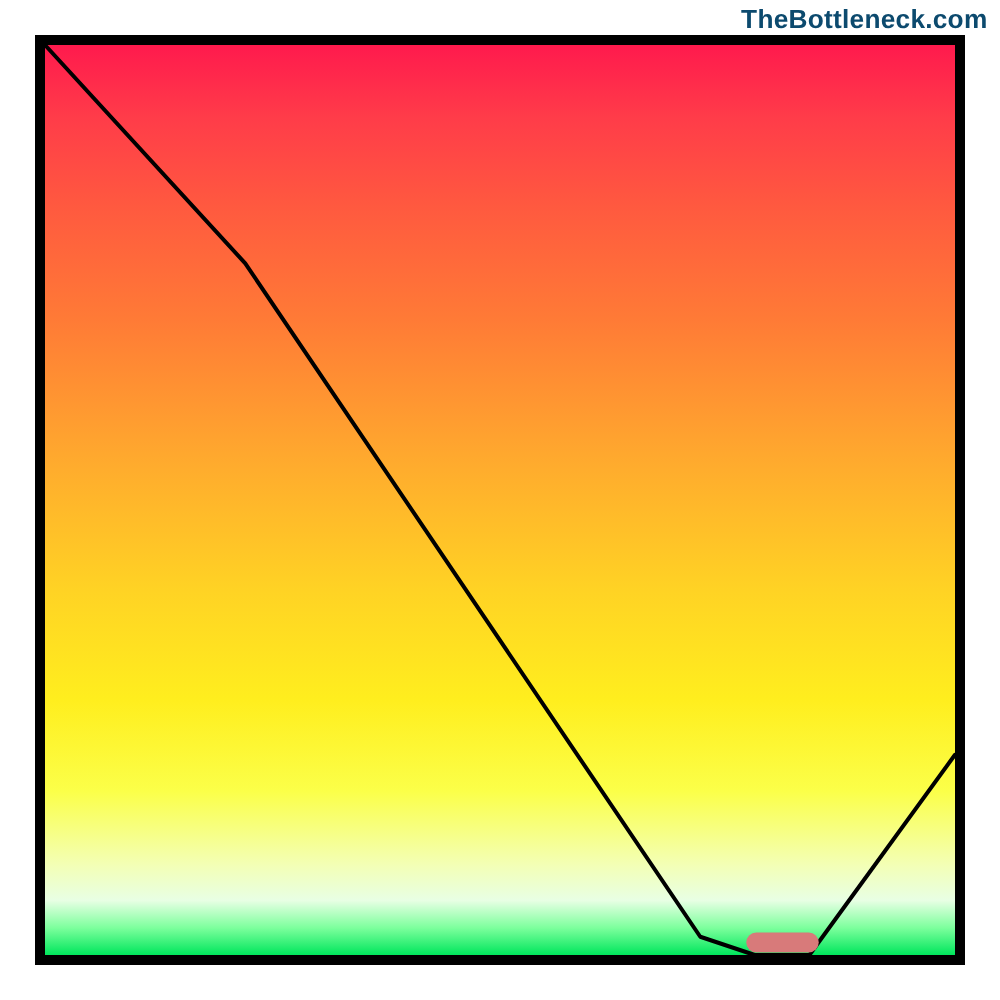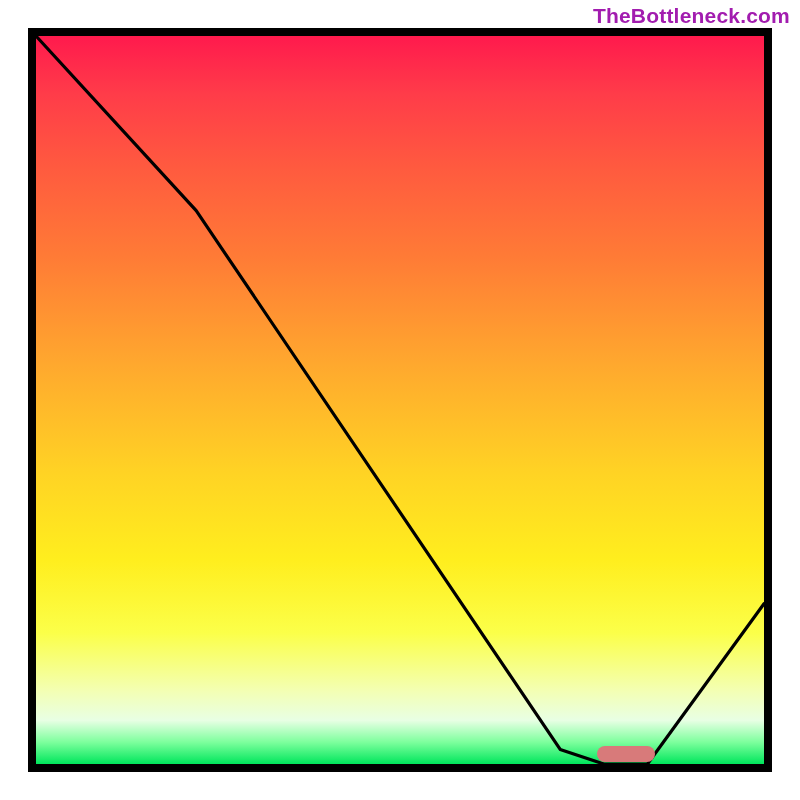--- a/index.html
+++ b/index.html
@@ -10,21 +10,21 @@
     background: #ffffff;
     overflow: hidden;
   }
   .watermark {
     position: absolute;
     top: 4px;
     right: 10px;
     font-family: Arial, Helvetica, sans-serif;
     font-size: 21px;
     font-weight: bold;
-    color: #a21caf;
+    color: #0c4a6e;
     letter-spacing: 0.2px;
     user-select: none;
   }
   .frame {
     position: absolute;
     left: 28px;
     top: 28px;
     width: 744px;
     height: 744px;
     box-sizing: border-box;

